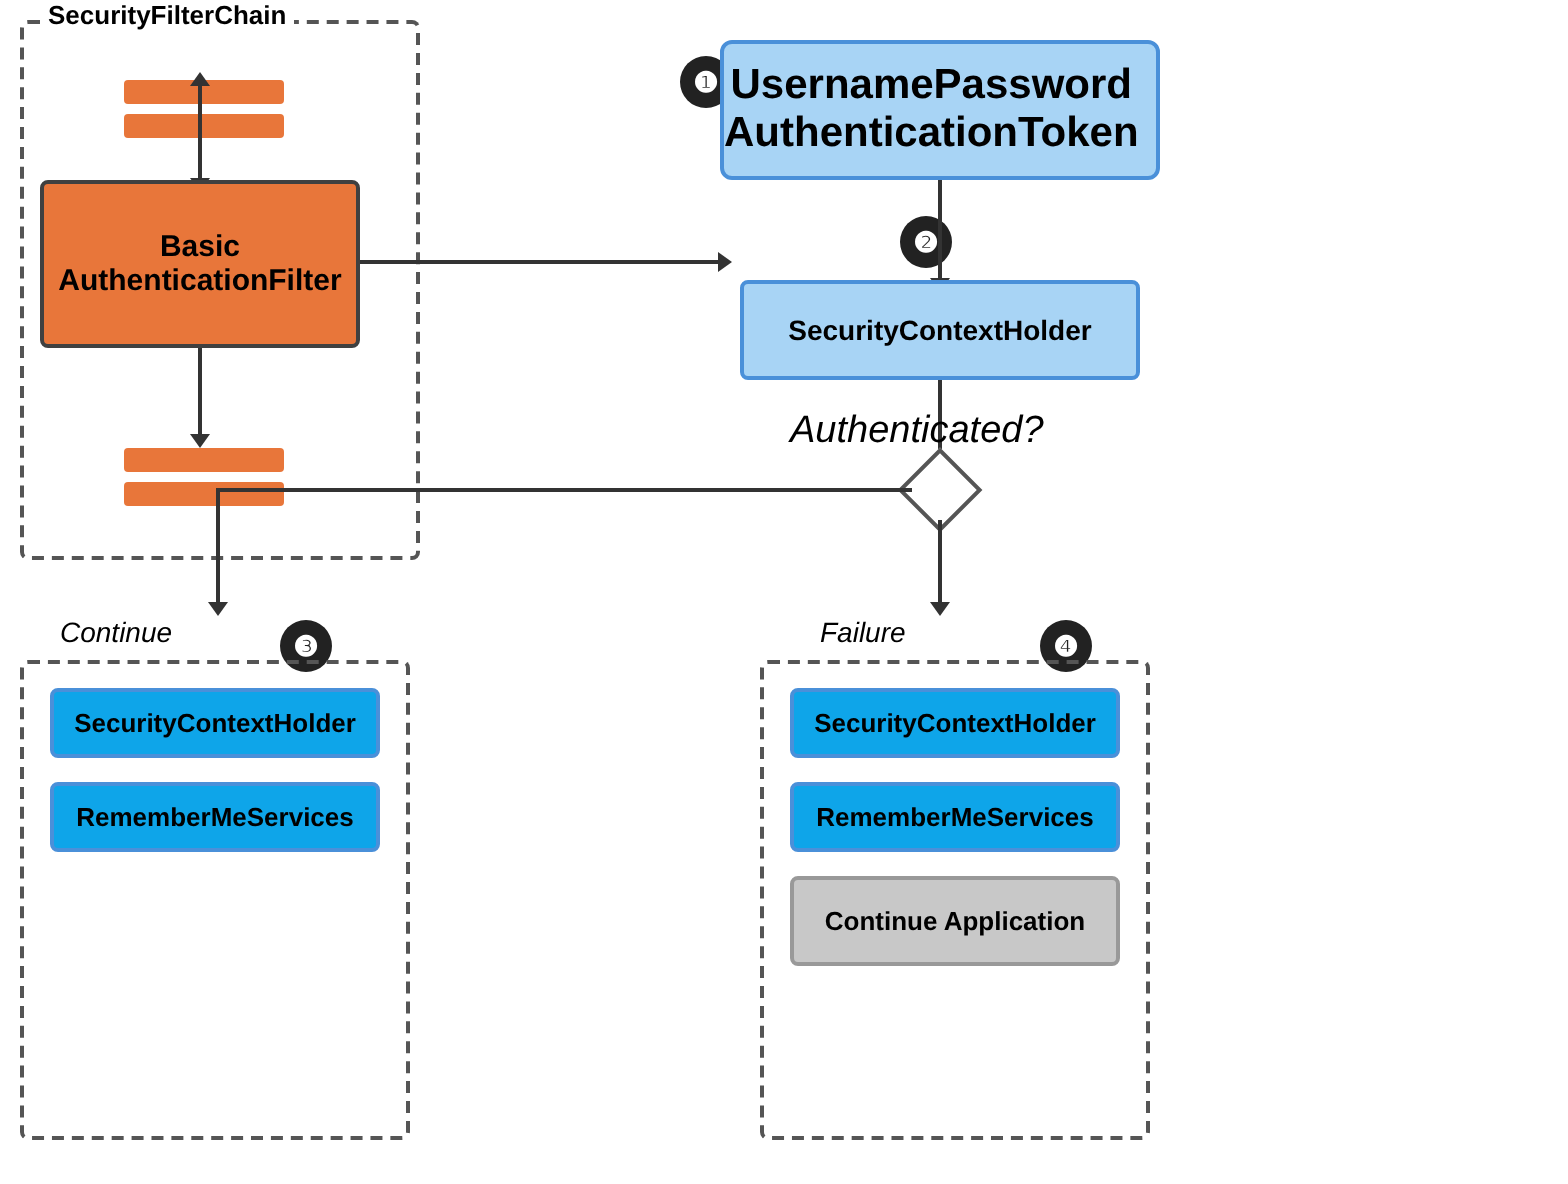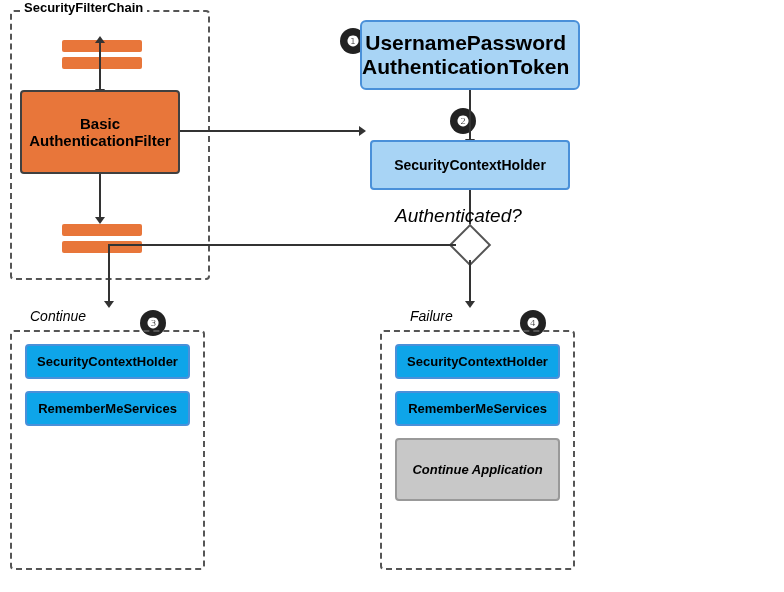--- a/index.html
+++ b/index.html
@@ -343,31 +343,30 @@
       display: flex;
       align-items: center;
       justify-content: center;
       text-align: center;
       font-weight: bold;
       font-size: 13px;
     }
 
     .component-box-gray {
       width: 165px;
-      height: 63px;
+      height: 45px;
       background: #c8c8c8;
       border: 2px solid #999;
       border-radius: 4px;
       display: flex;
       align-items: center;
       justify-content: center;
       text-align: center;
       font-weight: bold;
       font-size: 13px;
-      font-style: italic;
     }
 
     
     .arrow-filter-to-token {
       position: absolute;
       top: 130px;
       left: 180px;
       width: 180px;
       height: 2px;
       background: #333;

